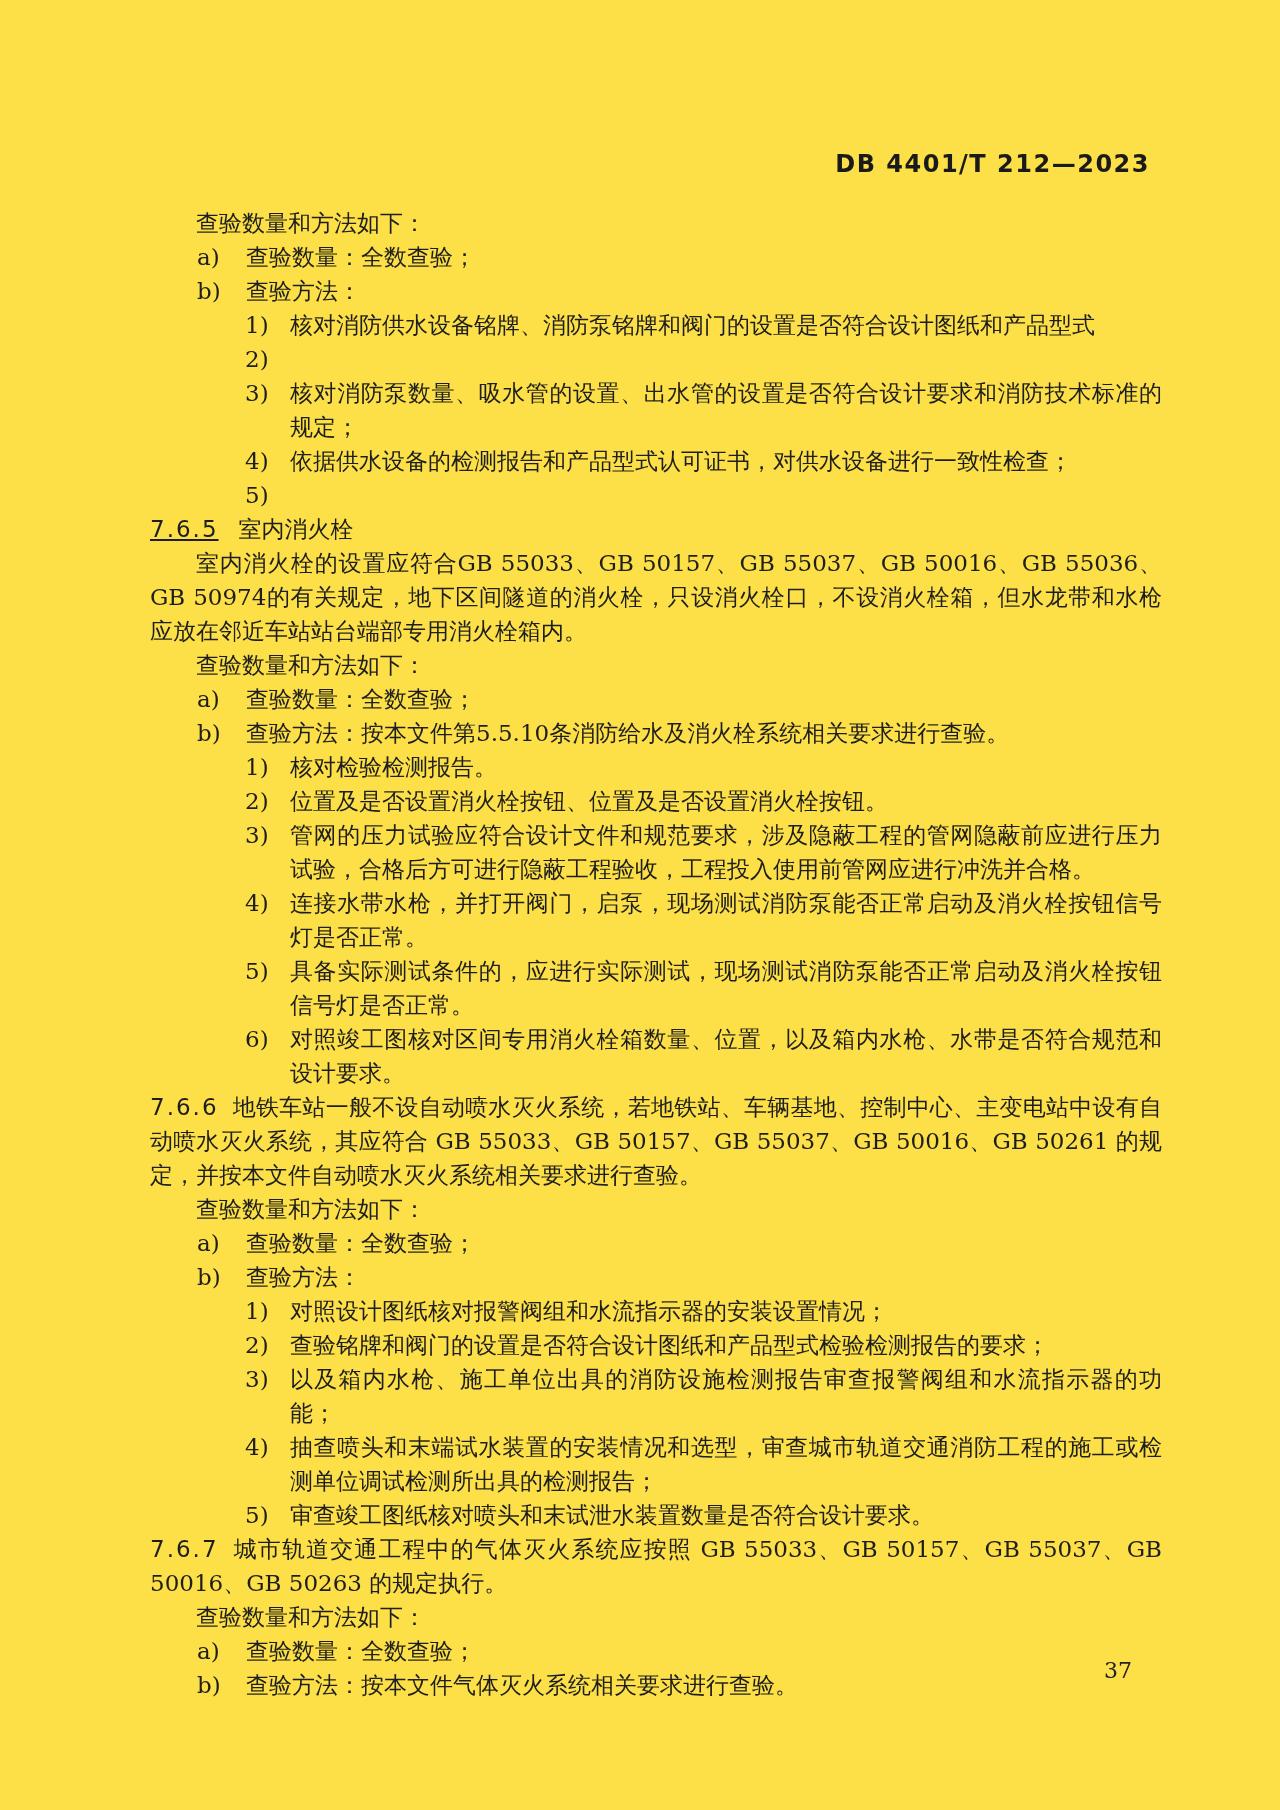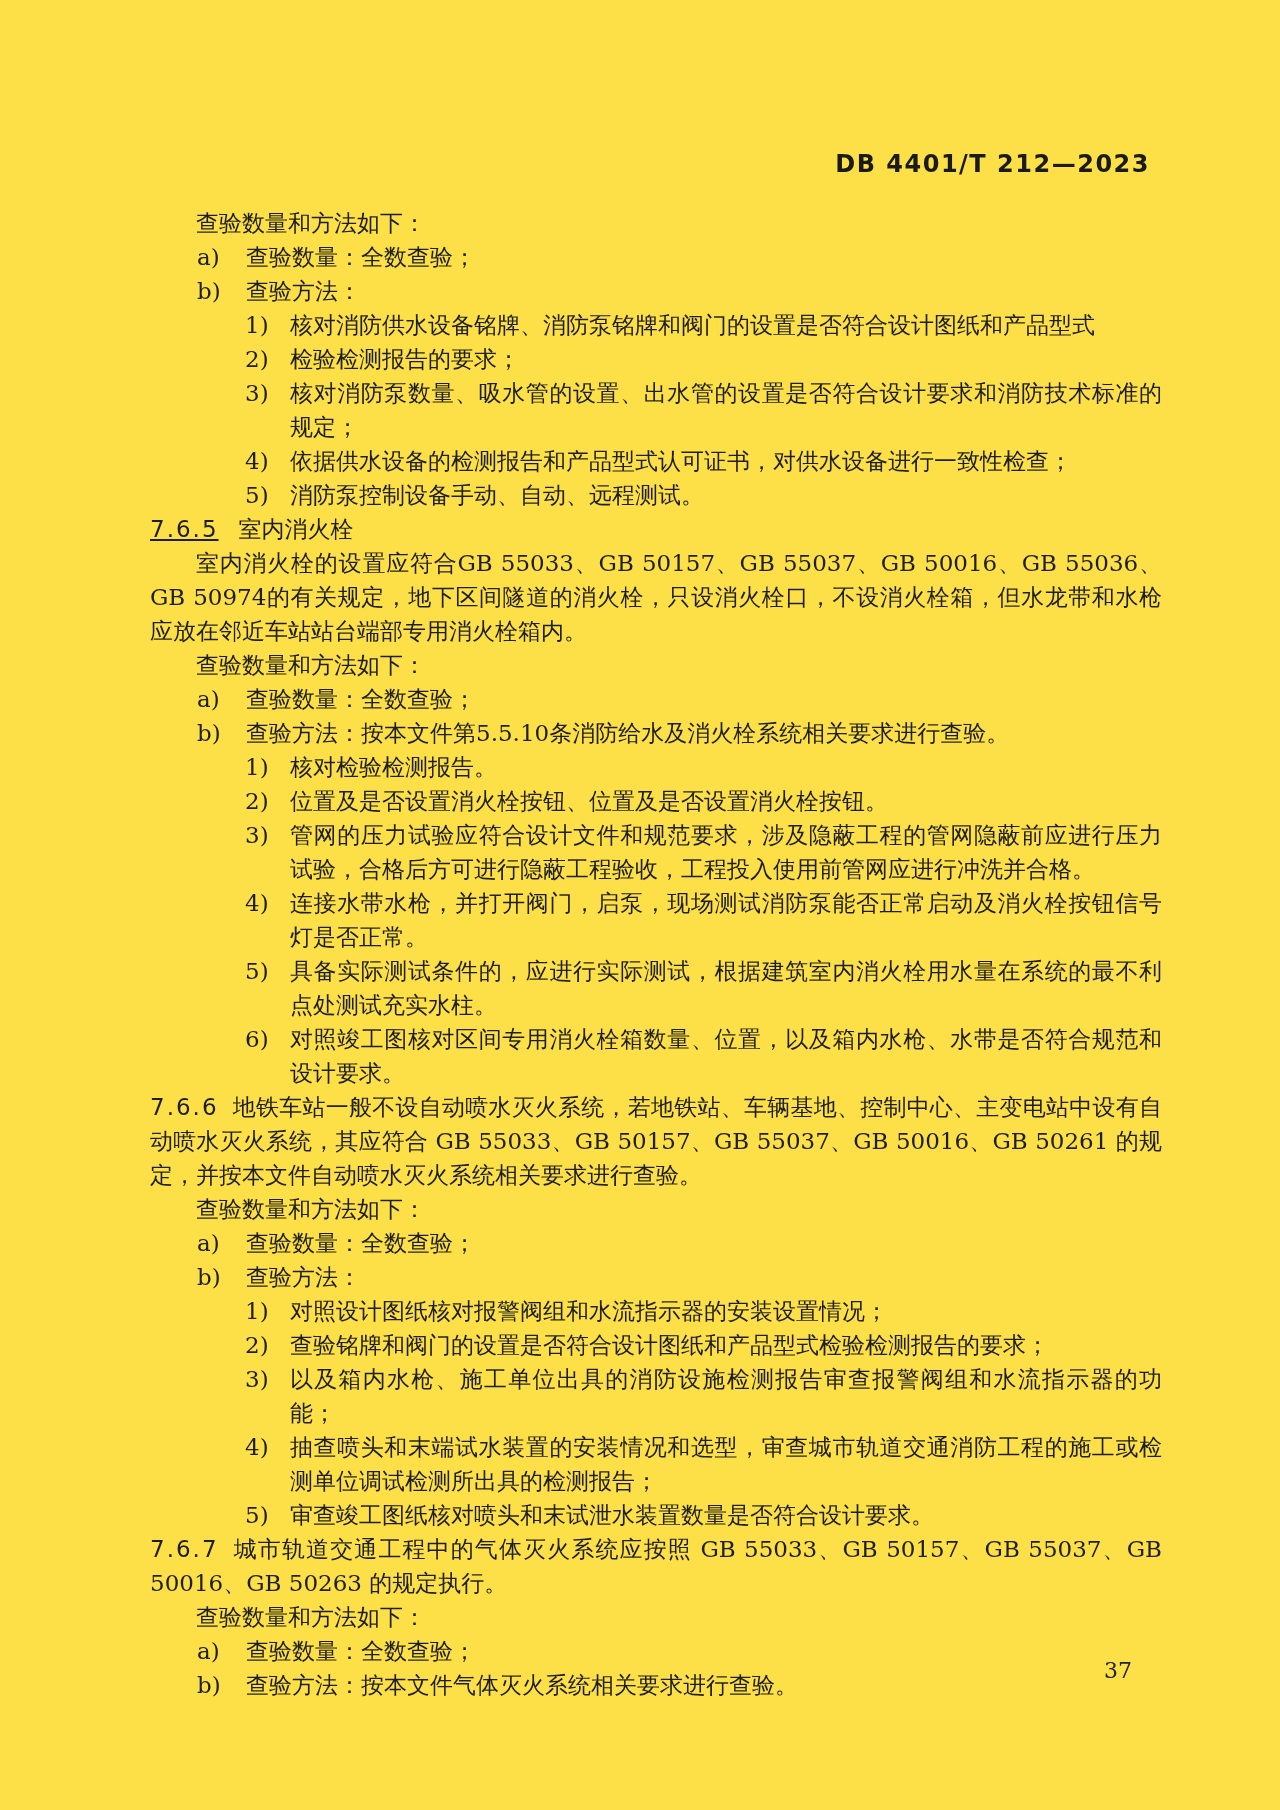--- a/index.html
+++ b/index.html
@@ -81,33 +81,31 @@
       <div class="item item-a">
         <span class="marker">b)</span>
         <span class="text">查验方法：</span>
       </div>
       <div class="item item-n">
         <span class="marker">1)</span>
         <span class="text">核对消防供水设备铭牌、消防泵铭牌和阀门的设置是否符合设计图纸和产品型式</span>
       </div>
       <div class="item item-n">
         <span class="marker">2)</span>
-        <span class="text">检验检测报告的要求；</span>
       </div>
       <div class="item item-n">
         <span class="marker">3)</span>
         <span class="text">核对消防泵数量、吸水管的设置、出水管的设置是否符合设计要求和消防技术标准的规定；</span>
       </div>
       <div class="item item-n">
         <span class="marker">4)</span>
         <span class="text">依据供水设备的检测报告和产品型式认可证书，对供水设备进行一致性检查；</span>
       </div>
       <div class="item item-n">
         <span class="marker">5)</span>
-        <span class="text">消防泵控制设备手动、自动、远程测试。</span>
       </div>
       <p class="heading"><span class="num">7.6.5</span><span>室内消火栓</span></p>
       <p class="para">室内消火栓的设置应符合GB 55033、GB 50157、GB 55037、GB 50016、GB 55036、GB 50974的有关规定，地下区间隧道的消火栓，只设消火栓口，不设消火栓箱，但水龙带和水枪应放在邻近车站站台端部专用消火栓箱内。</p>
       <p class="intro">查验数量和方法如下：</p>
       <div class="item item-a">
         <span class="marker">a)</span>
         <span class="text">查验数量：全数查验；</span>
       </div>
       <div class="item item-a">
         <span class="marker">b)</span>
@@ -124,21 +122,21 @@
       <div class="item item-n">
         <span class="marker">3)</span>
         <span class="text">管网的压力试验应符合设计文件和规范要求，涉及隐蔽工程的管网隐蔽前应进行压力试验，合格后方可进行隐蔽工程验收，工程投入使用前管网应进行冲洗并合格。</span>
       </div>
       <div class="item item-n">
         <span class="marker">4)</span>
         <span class="text">连接水带水枪，并打开阀门，启泵，现场测试消防泵能否正常启动及消火栓按钮信号灯是否正常。</span>
       </div>
       <div class="item item-n">
         <span class="marker">5)</span>
-        <span class="text">具备实际测试条件的，应进行实际测试，根据建筑室内消火栓用水量在系统的最不利点处测试充实水柱。</span>
+        <span class="text">具备实际测试条件的，应进行实际测试，现场测试消防泵能否正常启动及消火栓按钮信号灯是否正常。</span>
       </div>
       <div class="item item-n">
         <span class="marker">6)</span>
         <span class="text">对照竣工图核对区间专用消火栓箱数量、位置，以及箱内水枪、水带是否符合规范和设计要求。</span>
       </div>
       <p class="clause"><span class="num">7.6.6</span><span>地铁车站一般不设自动喷水灭火系统，若地铁站、车辆基地、控制中心、主变电站中设有自动喷水灭火系统，其应符合 GB 55033、GB 50157、GB 55037、GB 50016、GB 50261 的规定，并按本文件自动喷水灭火系统相关要求进行查验。</span></p>
       <p class="intro">查验数量和方法如下：</p>
       <div class="item item-a">
         <span class="marker">a)</span>
         <span class="text">查验数量：全数查验；</span>

